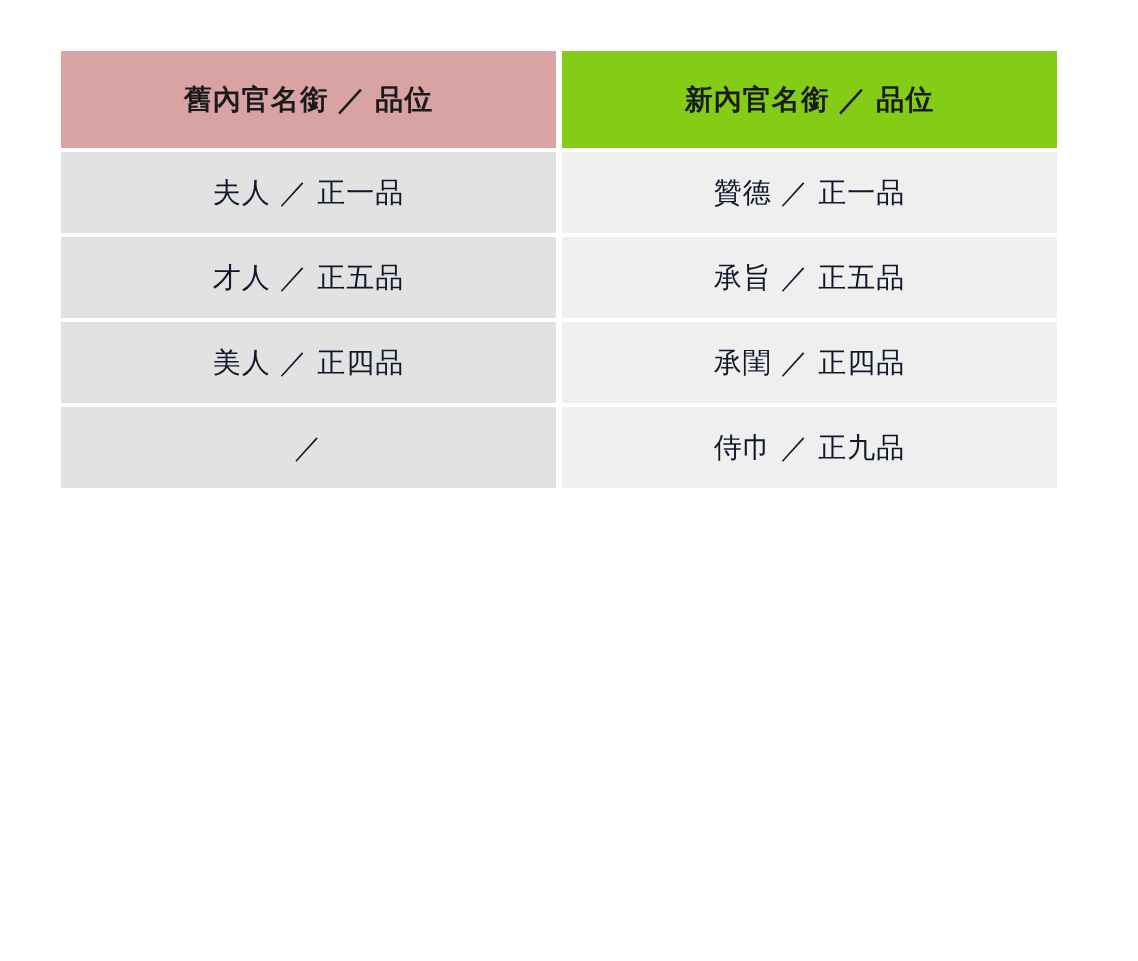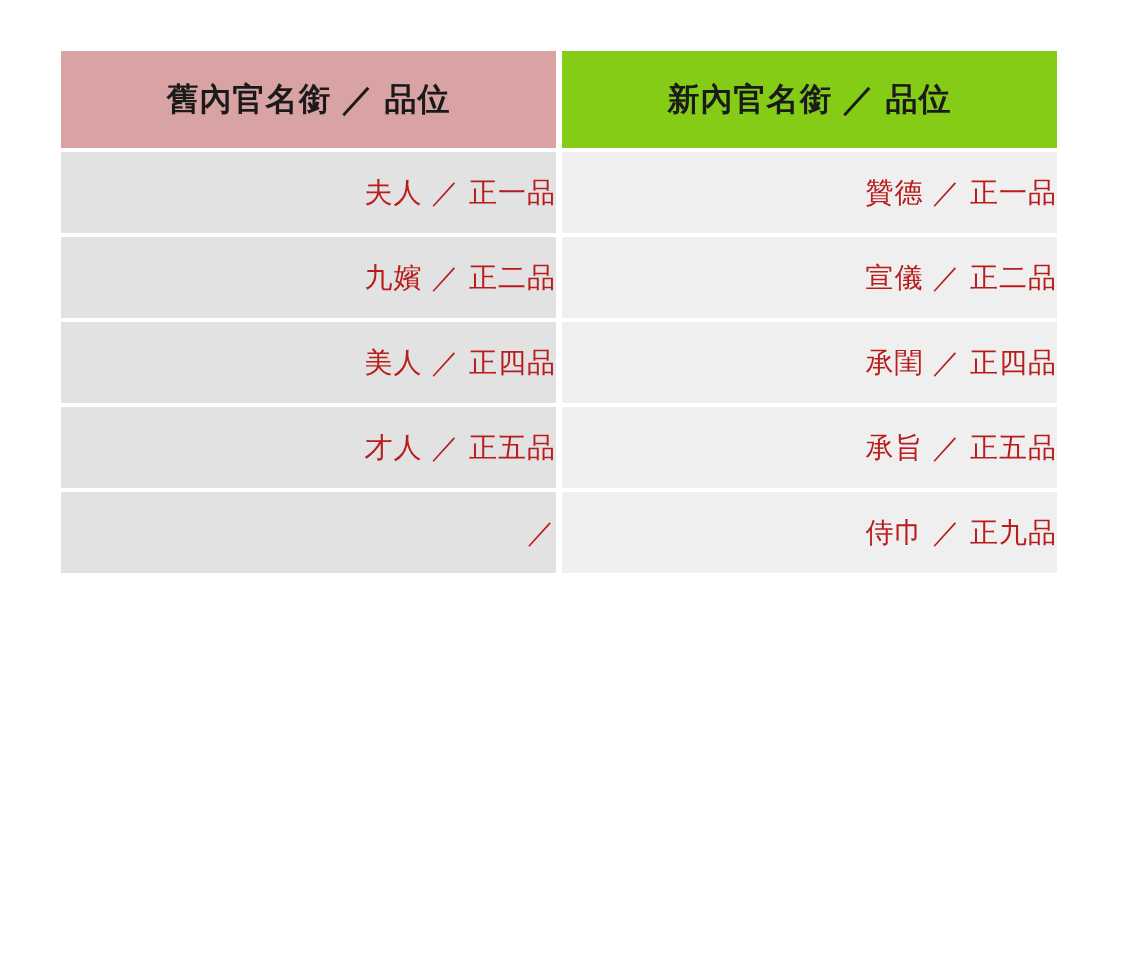--- a/index.html
+++ b/index.html
@@ -36,38 +36,37 @@
     width: 50%;
   }
   th, td {
     text-align: center;
     vertical-align: middle;
     padding: 0;
     margin: 0;
   }
   th {
     height: 97px;
-    font-size: 32px;
+    font-size: 28px;
     font-weight: bold;
     color: #1a1a1a;
     letter-spacing: 1px;
   }
   th.col-old {
     background: #d9a3a3;
   }
   th.col-new {
     background: #84cc16;
   }
   td {
     height: 81px;
     font-size: 28px;
     font-weight: normal;
-    color: #b91c1c;
+    color: #0f172a;
     letter-spacing: 1px;
-    text-align: right;
   }
   td.col-old {
     background: #e2e2e2;
   }
   td.col-new {
     background: #efefef;
   }
   .cell-inner {
     display: block;
     line-height: 1.2;
@@ -98,40 +97,32 @@
         <tr>
           <td class="col-old">
             <span class="cell-inner">夫人 ／ 正一品</span>
           </td>
           <td class="col-new">
             <span class="cell-inner">贊德 ／ 正一品</span>
           </td>
         </tr>
         <tr>
           <td class="col-old">
-            <span class="cell-inner">九嬪 ／ 正二品</span>
+            <span class="cell-inner">才人 ／ 正五品</span>
           </td>
           <td class="col-new">
-            <span class="cell-inner">宣儀 ／ 正二品</span>
+            <span class="cell-inner">承旨 ／ 正五品</span>
           </td>
         </tr>
         <tr>
           <td class="col-old">
             <span class="cell-inner">美人 ／ 正四品</span>
           </td>
           <td class="col-new">
             <span class="cell-inner">承閨 ／ 正四品</span>
-          </td>
-        </tr>
-        <tr>
-          <td class="col-old">
-            <span class="cell-inner">才人 ／ 正五品</span>
-          </td>
-          <td class="col-new">
-            <span class="cell-inner">承旨 ／ 正五品</span>
           </td>
         </tr>
         <tr>
           <td class="col-old">
             <span class="cell-inner">／</span>
           </td>
           <td class="col-new">
             <span class="cell-inner">侍巾 ／ 正九品</span>
           </td>
         </tr>

